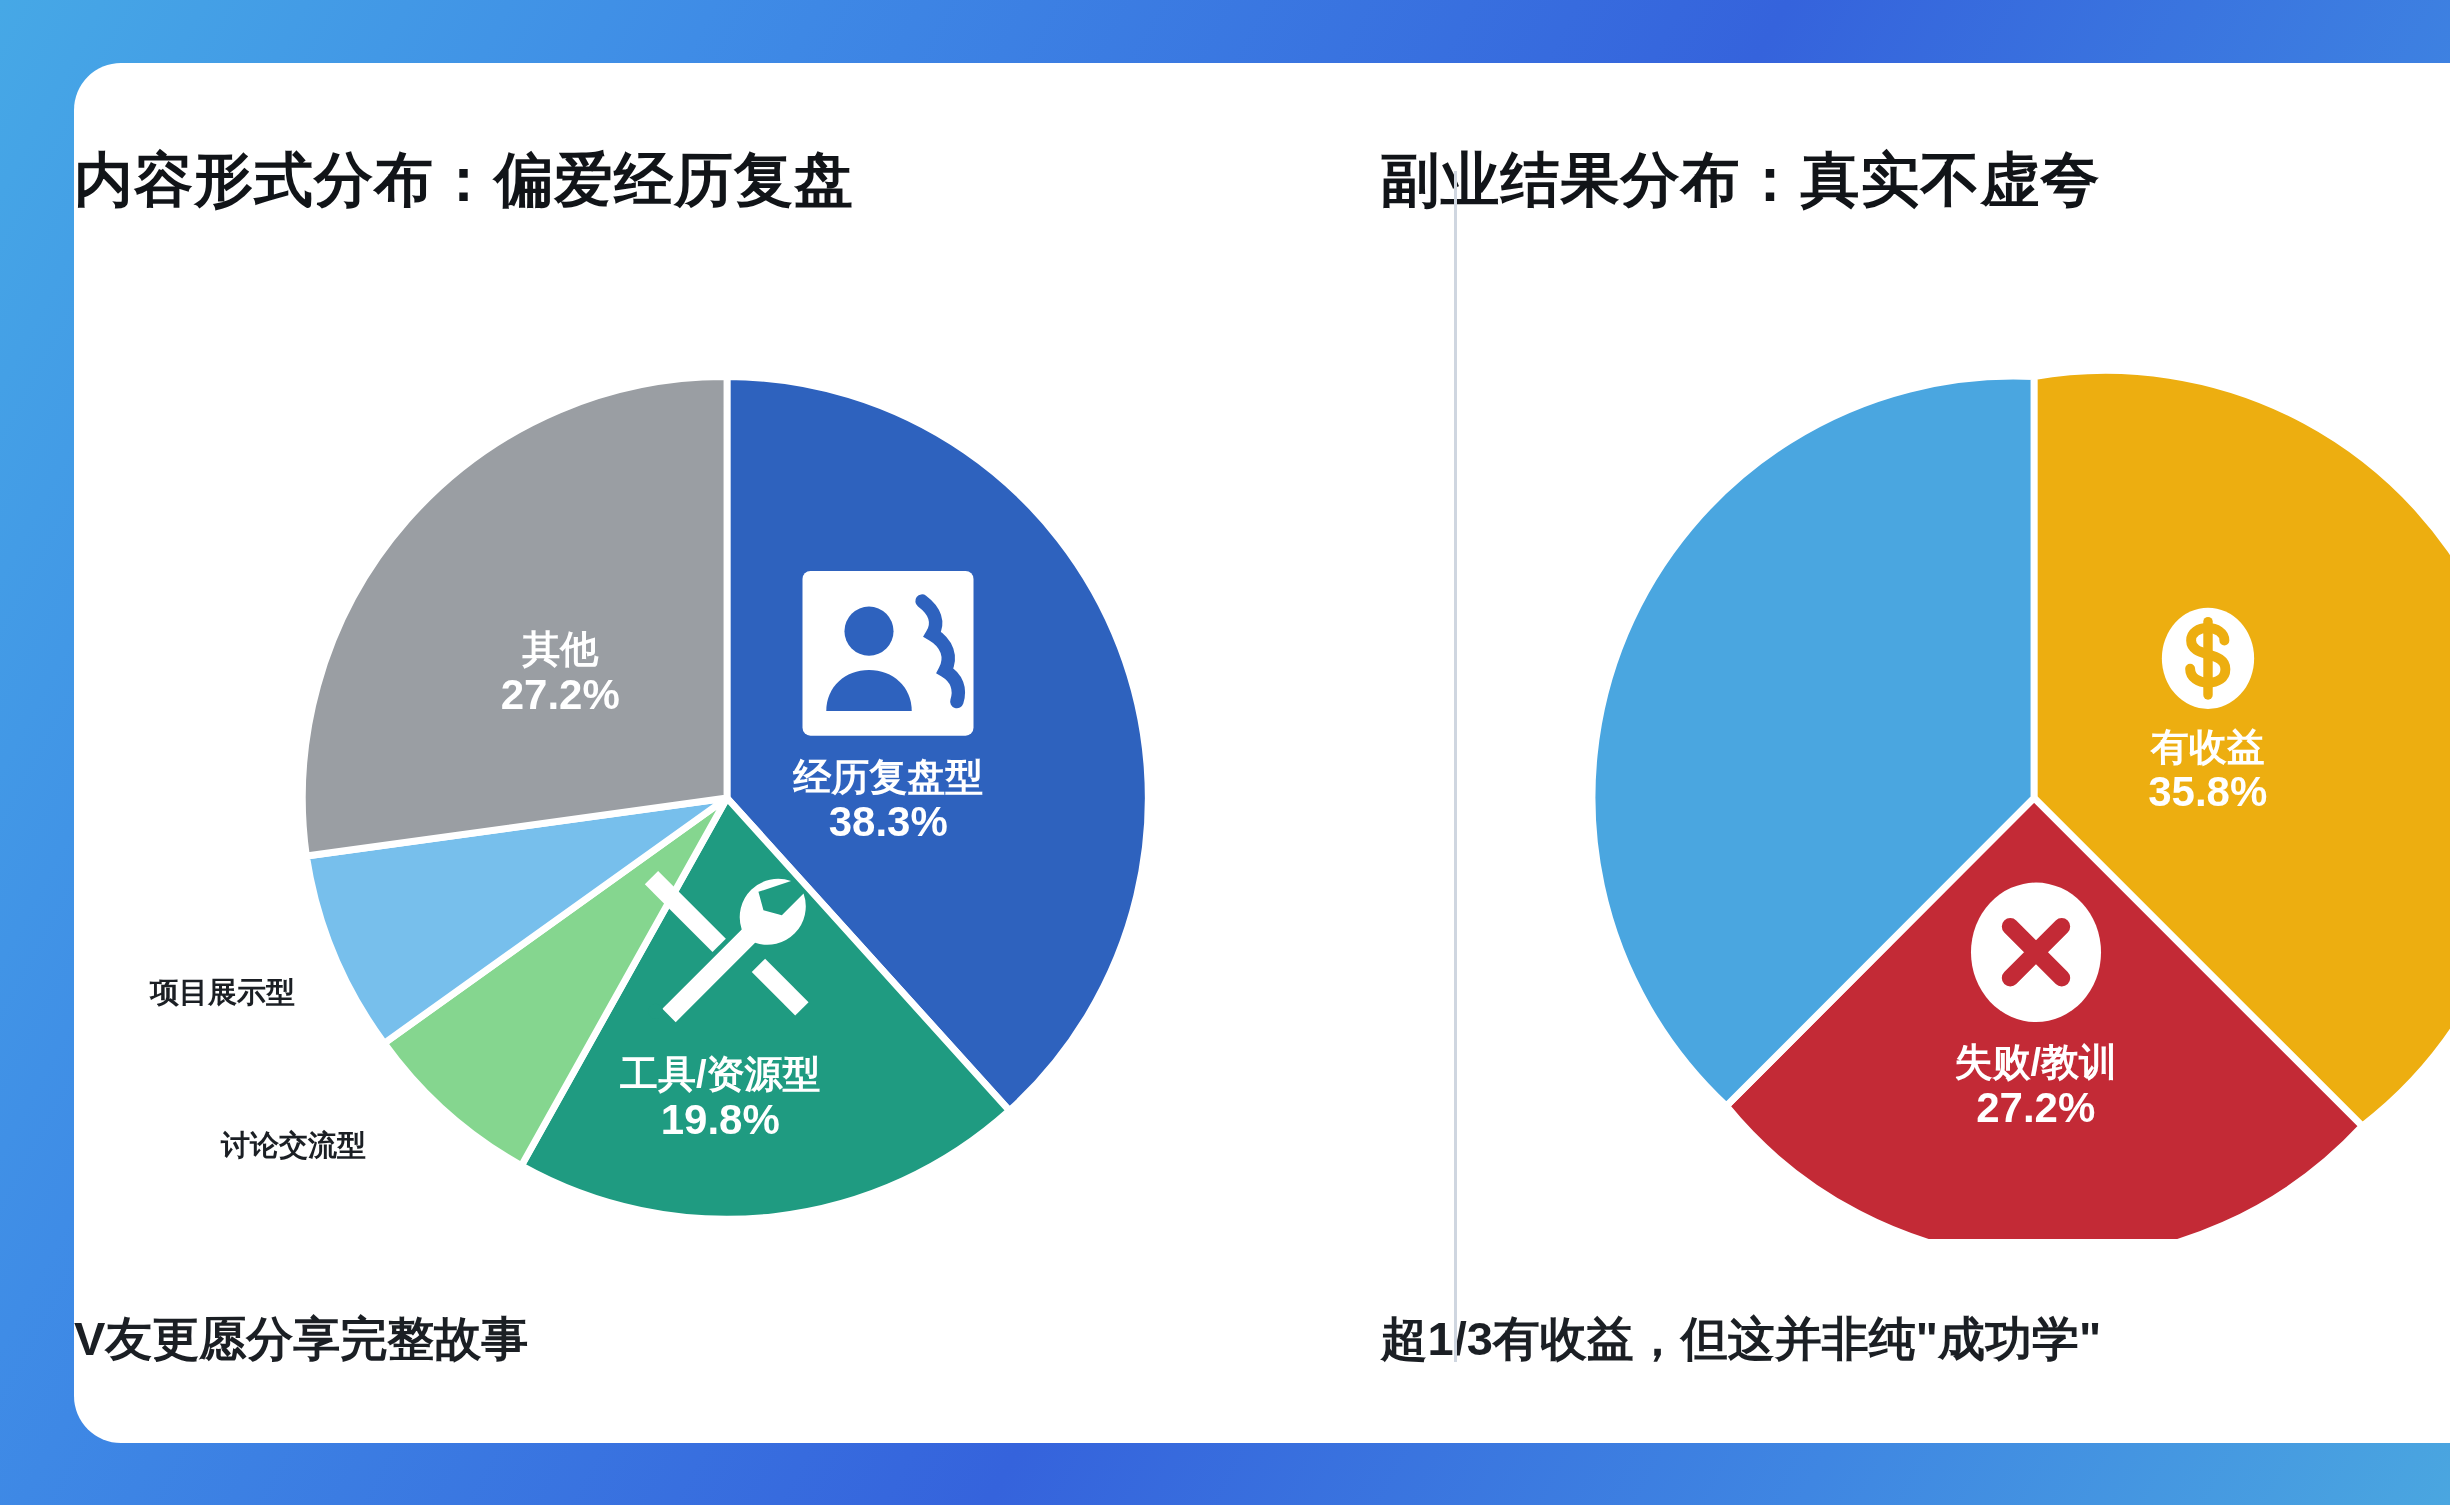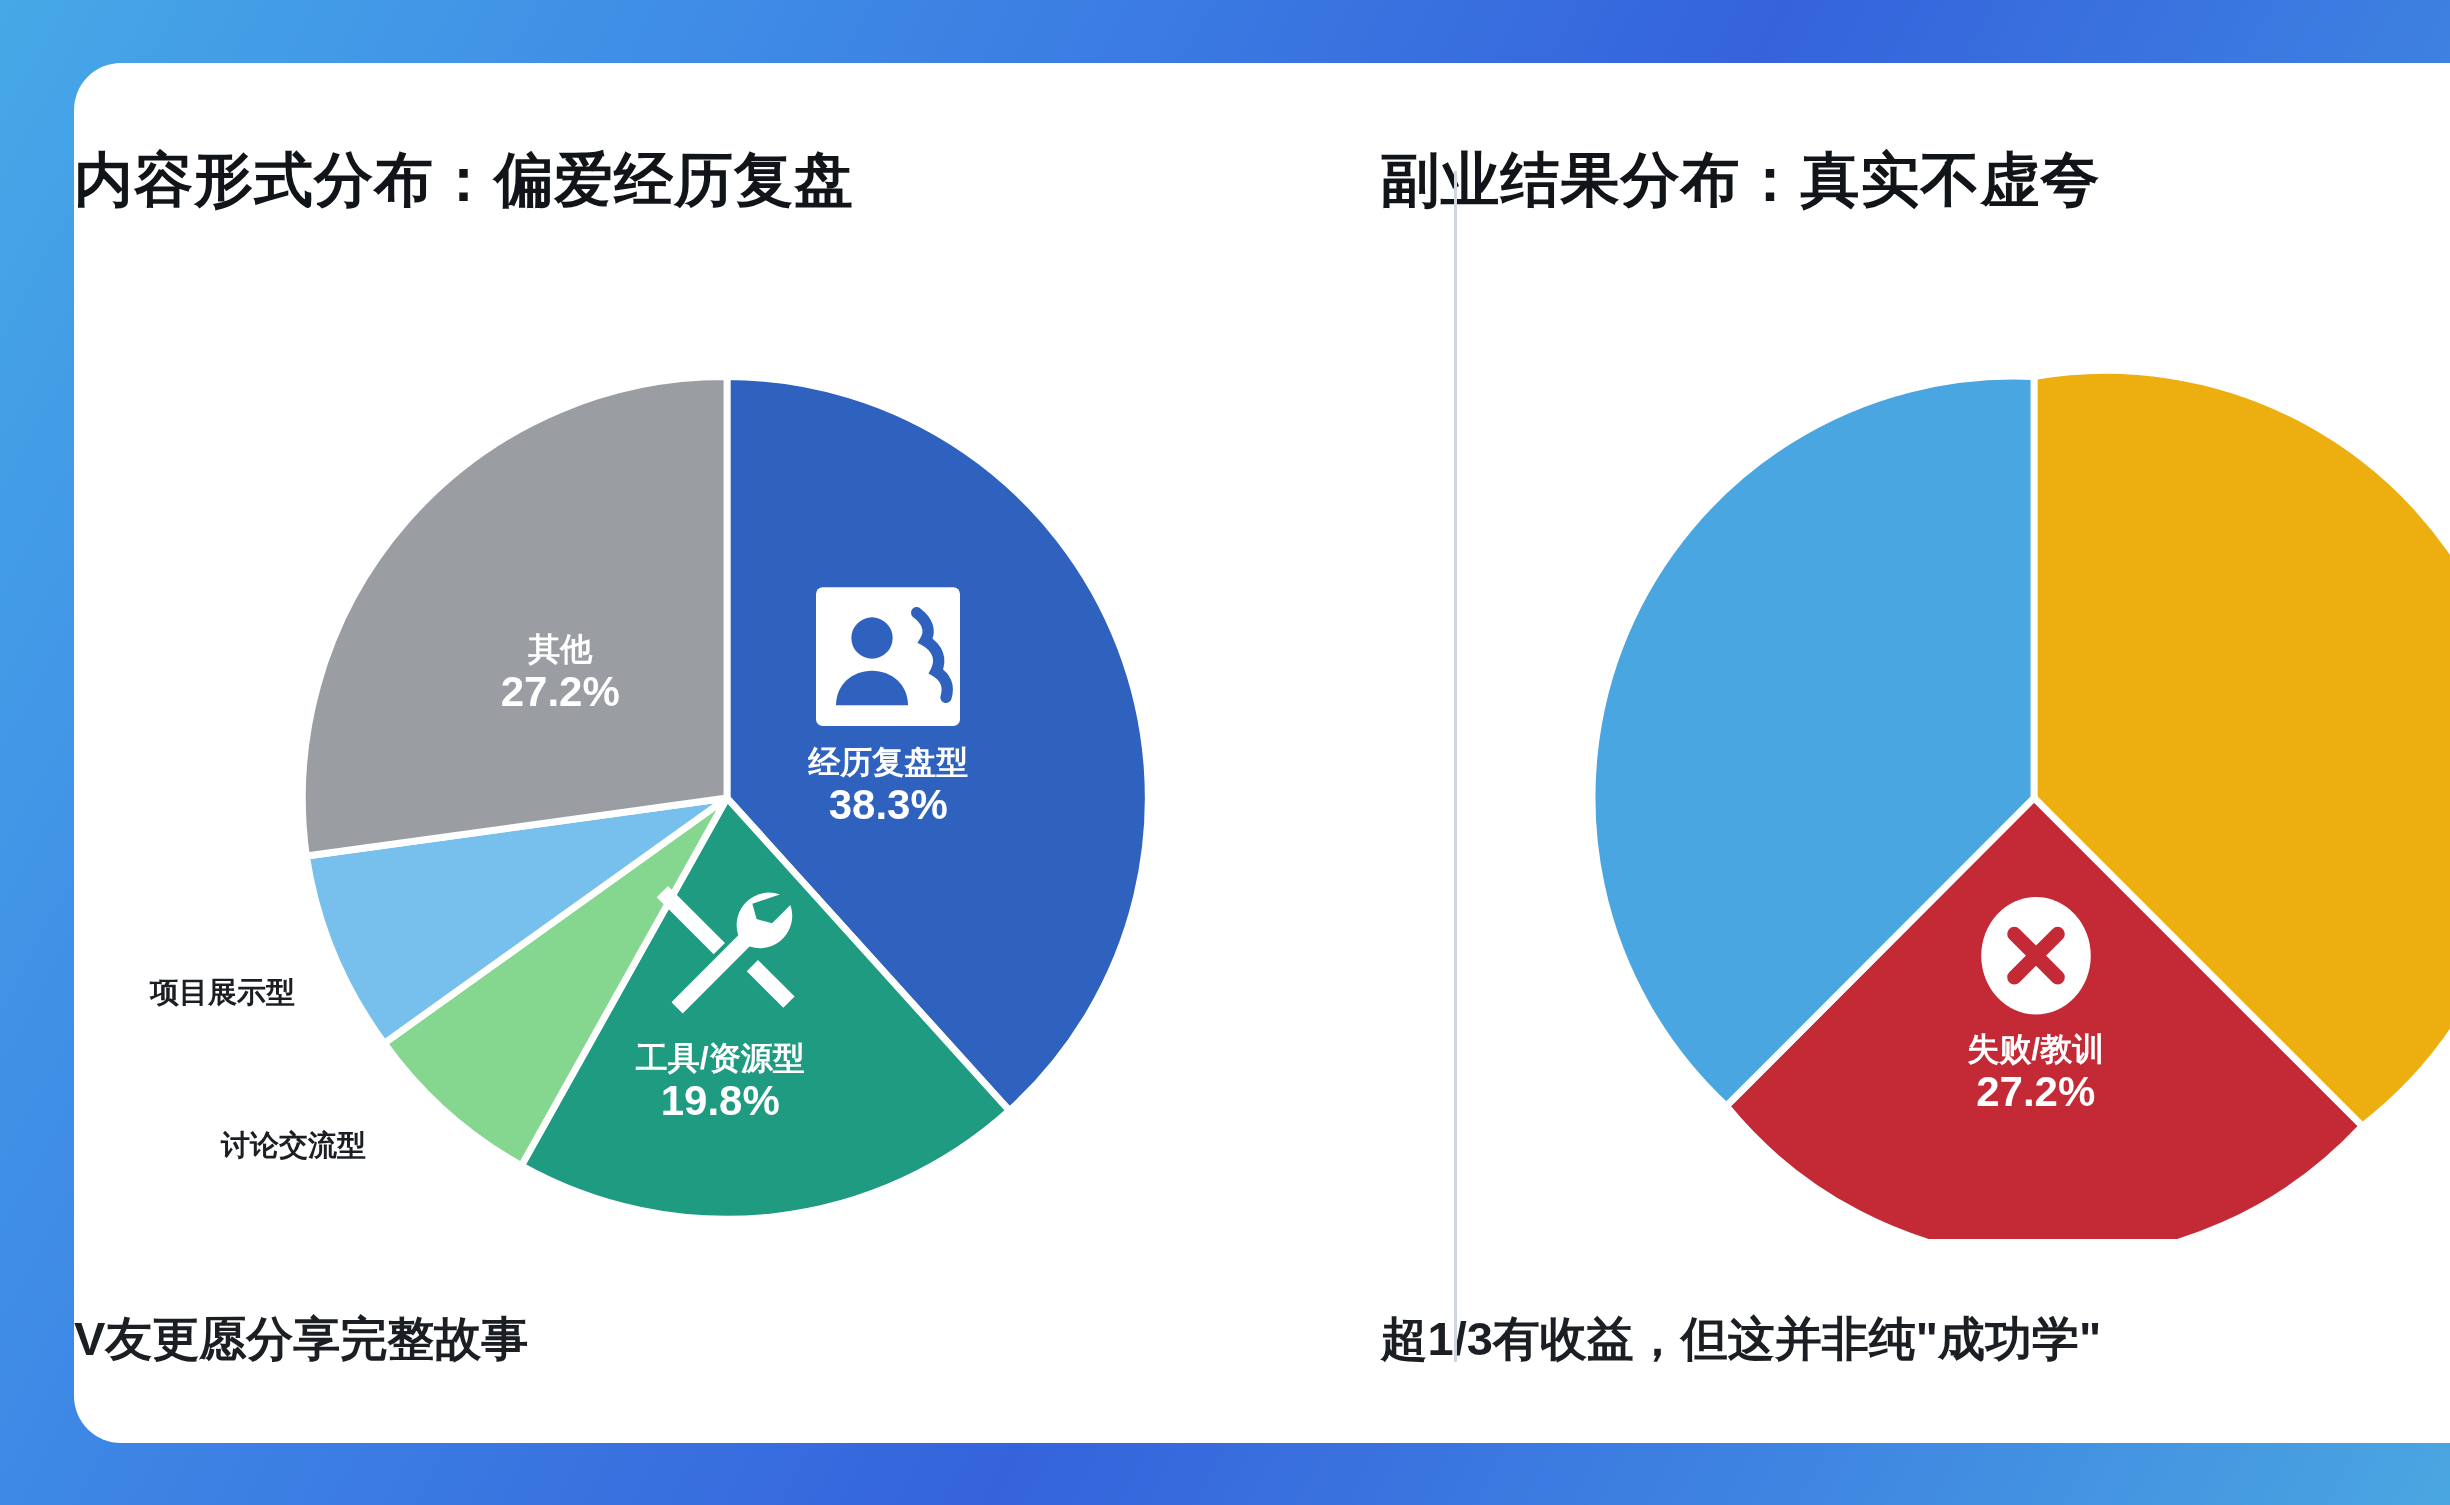--- a/index.html
+++ b/index.html
@@ -45,21 +45,21 @@
   }
   .pie svg{display:block;width:100%;height:100%;}
   .slice-label{
     position:absolute;
     text-align:center;
     color:#ffffff;
     pointer-events:none;
     transform:translate(-50%,-50%);
     white-space:nowrap;
   }
-  .sl-name{font-size:32px;font-weight:bold;line-height:1.12;}
+  .sl-name{font-size:38px;font-weight:bold;line-height:1.12;}
   .sl-pct{font-size:42px;font-weight:bold;line-height:1.12;}
   .sl-icon{display:block;margin:0 auto 7.8px auto;}
   .out-label{
     position:absolute;
     font-size:29px;font-weight:bold;color:#1b1f24;
     white-space:nowrap;
     transform:translate(-50%,-50%);
   }
   .lbl-pd{left:76px;top:616px;transform:none;}
   .lbl-dl{left:147px;top:769px;transform:none;}
@@ -133,20 +133,29 @@
           <svg viewBox="0 0 1800 1800">
 
             <path fill="#edae10" stroke="#ffffff" stroke-width="14" d="M900 900 L900 40 A860 860 0 0 1 1569.9 1569.7 Z"></path>
 
             <path fill="#c32a36" stroke="#ffffff" stroke-width="14" d="M900 900 L1569.9 1569.7 A860 860 0 0 1 272.2 1528.6 Z"></path>
 
             <path fill="#4aa6e0" stroke="#ffffff" stroke-width="14" d="M900 900 L272.2 1528.6 A860 860 0 0 1 900 40 Z"></path>
           </svg>
 
 
+          <div class="slice-label" style="left:615px;top:350px;">
+            <svg class="sl-icon" width="45" height="45" viewBox="0 0 24 24">
+              <ellipse cx="12" cy="12" rx="9.3" ry="10.2" fill="#ffffff"></ellipse>
+              <path d="M12 4.6v14.8" stroke="#edae10" stroke-width="1.9" stroke-linecap="round"></path>
+              <path d="M15.3 8.4c0-1.6-1.6-2.5-3.4-2.5s-3.3.9-3.3 2.5c0 3.6 6.9 2 6.9 5.8 0 1.8-1.6 2.7-3.5 2.7s-3.6-1-3.6-2.8" fill="none" stroke="#edae10" stroke-width="2" stroke-linecap="round" stroke-linejoin="round"></path>
+            </svg>
+            <div class="sl-name">有收益</div>
+            <div class="sl-pct">35.8%</div>
+          </div>
 
           <div class="slice-label" style="left:443px;top:644px;">
             <svg class="sl-icon" width="45" height="45" viewBox="0 0 24 24">
               <ellipse cx="12" cy="12" rx="9.6" ry="10.3" fill="#ffffff"></ellipse>
               <path d="M8.2 8.2l7.6 7.6M15.8 8.2l-7.6 7.6" stroke="#c32a36" stroke-width="2.5" stroke-linecap="round"></path>
             </svg>
             <div class="sl-name">失败/教训</div>
             <div class="sl-pct">27.2%</div>
           </div>
         </div>

